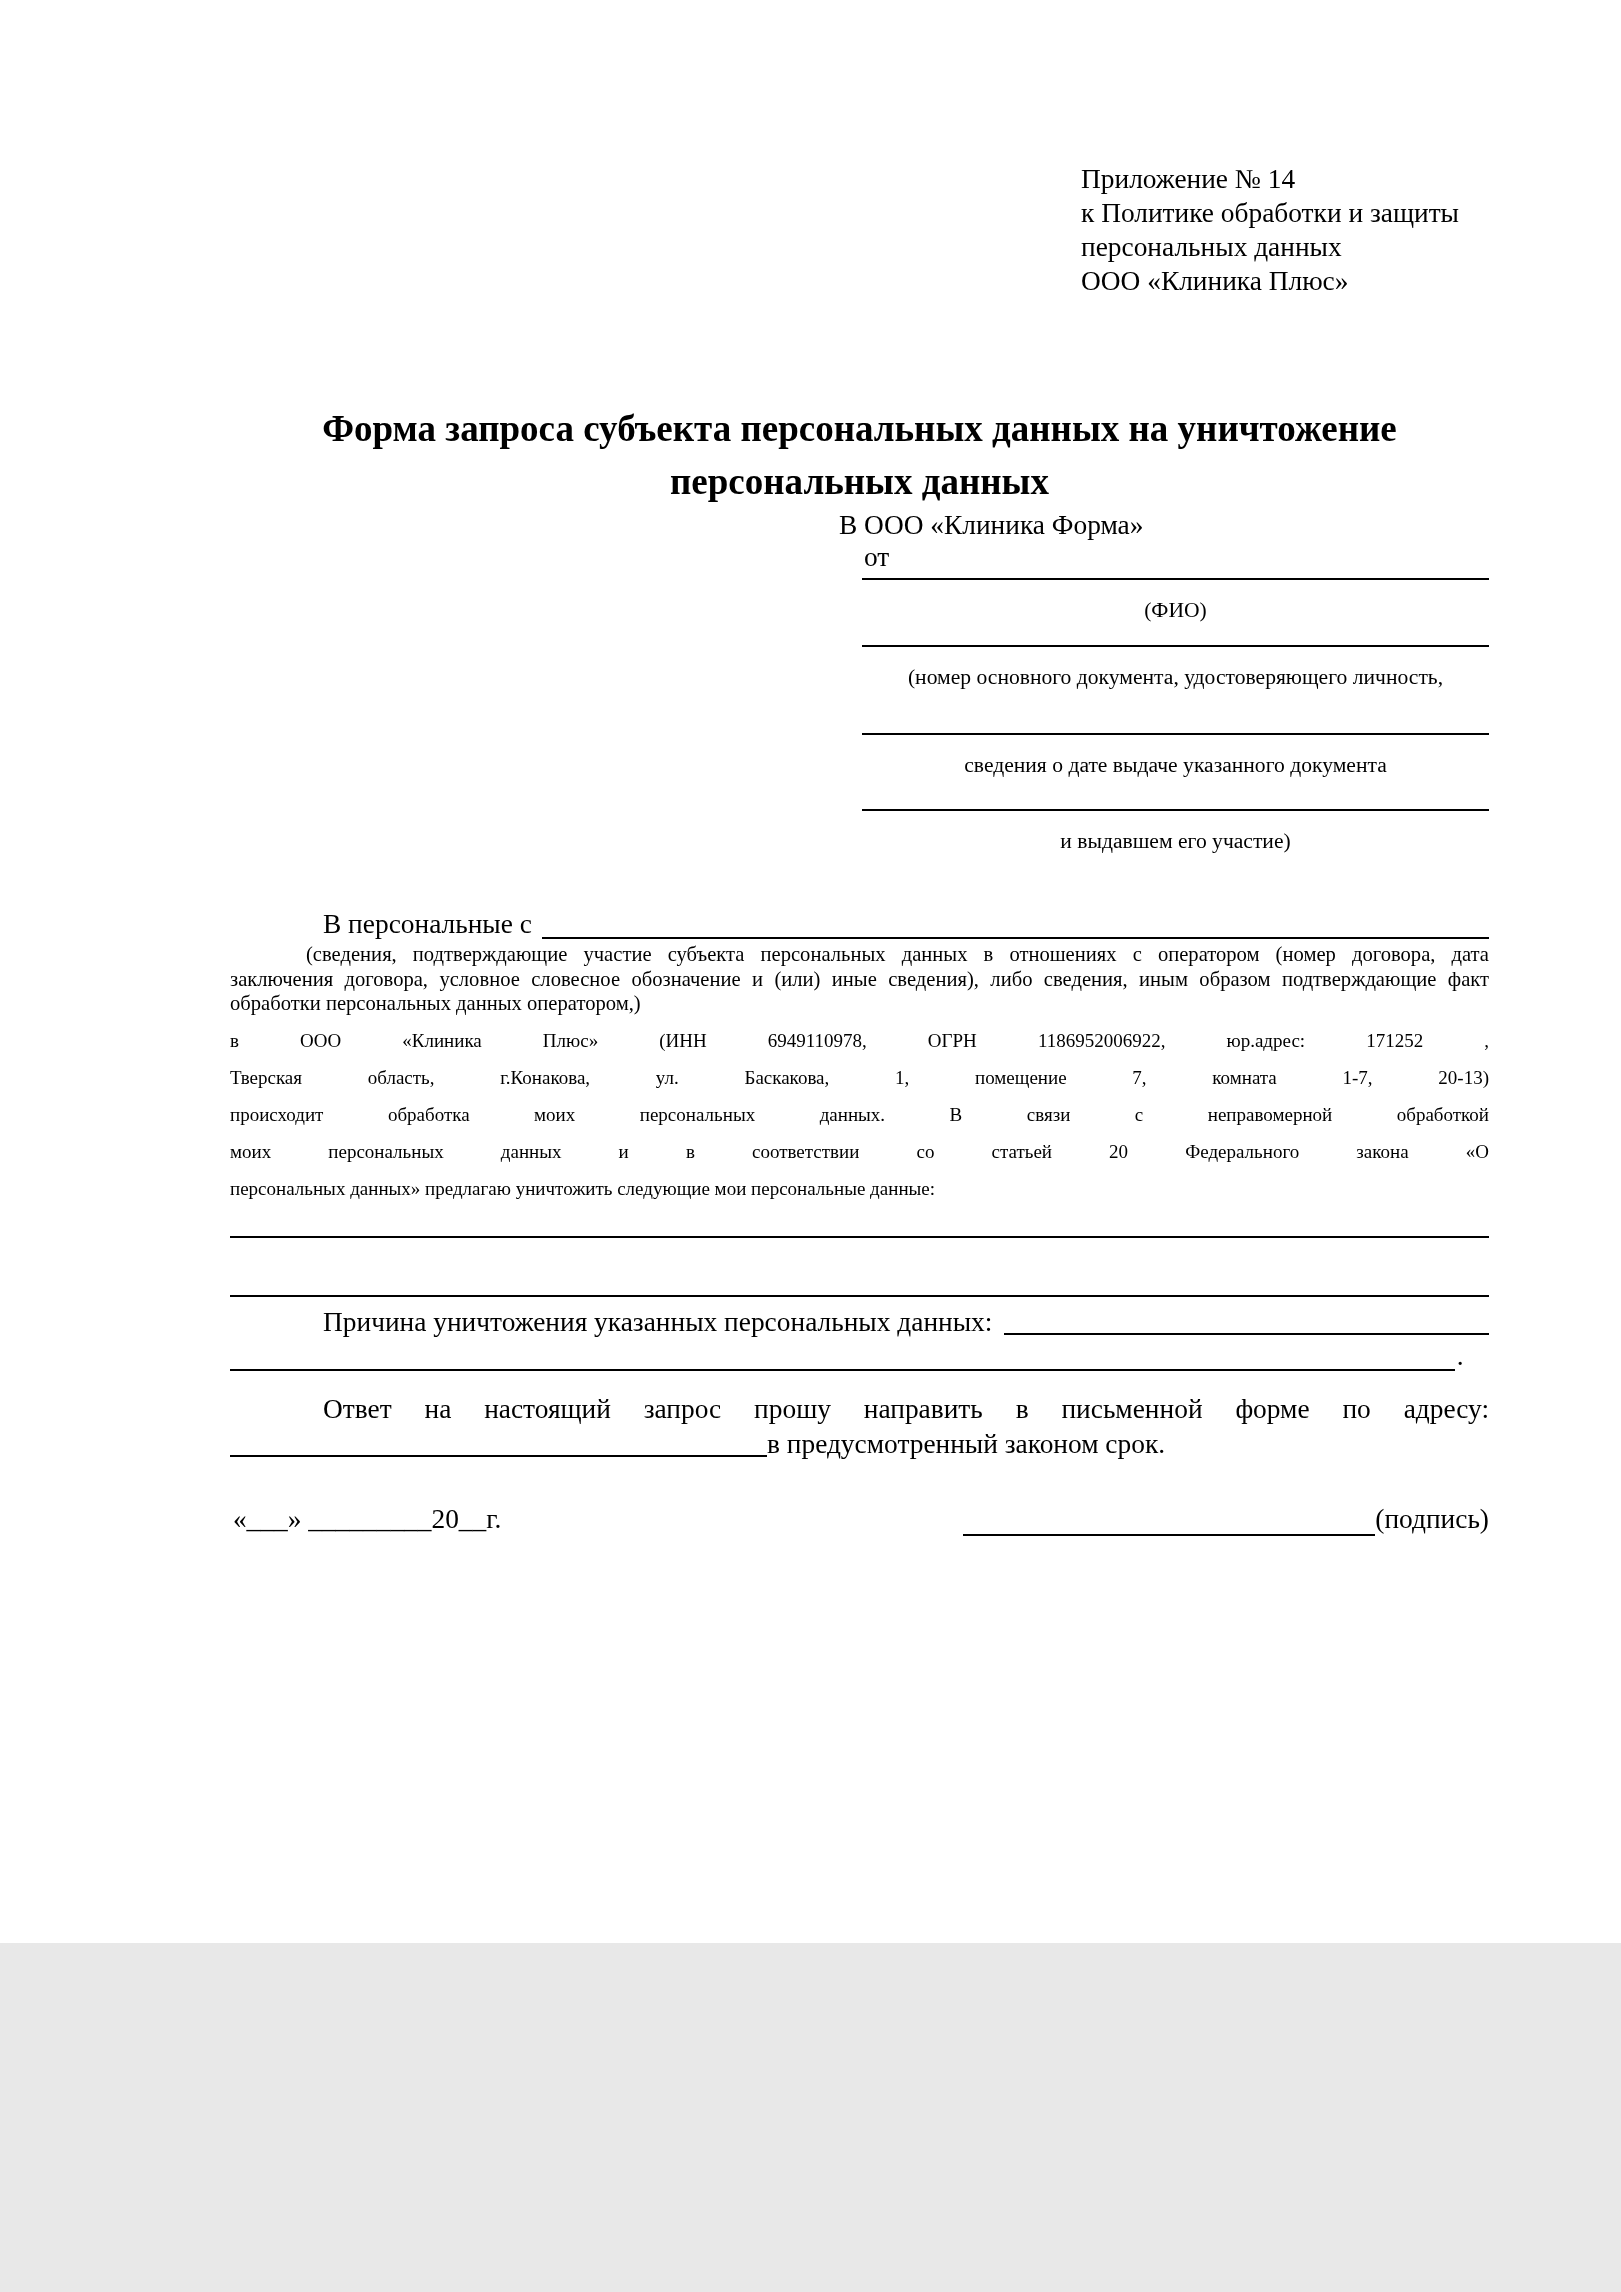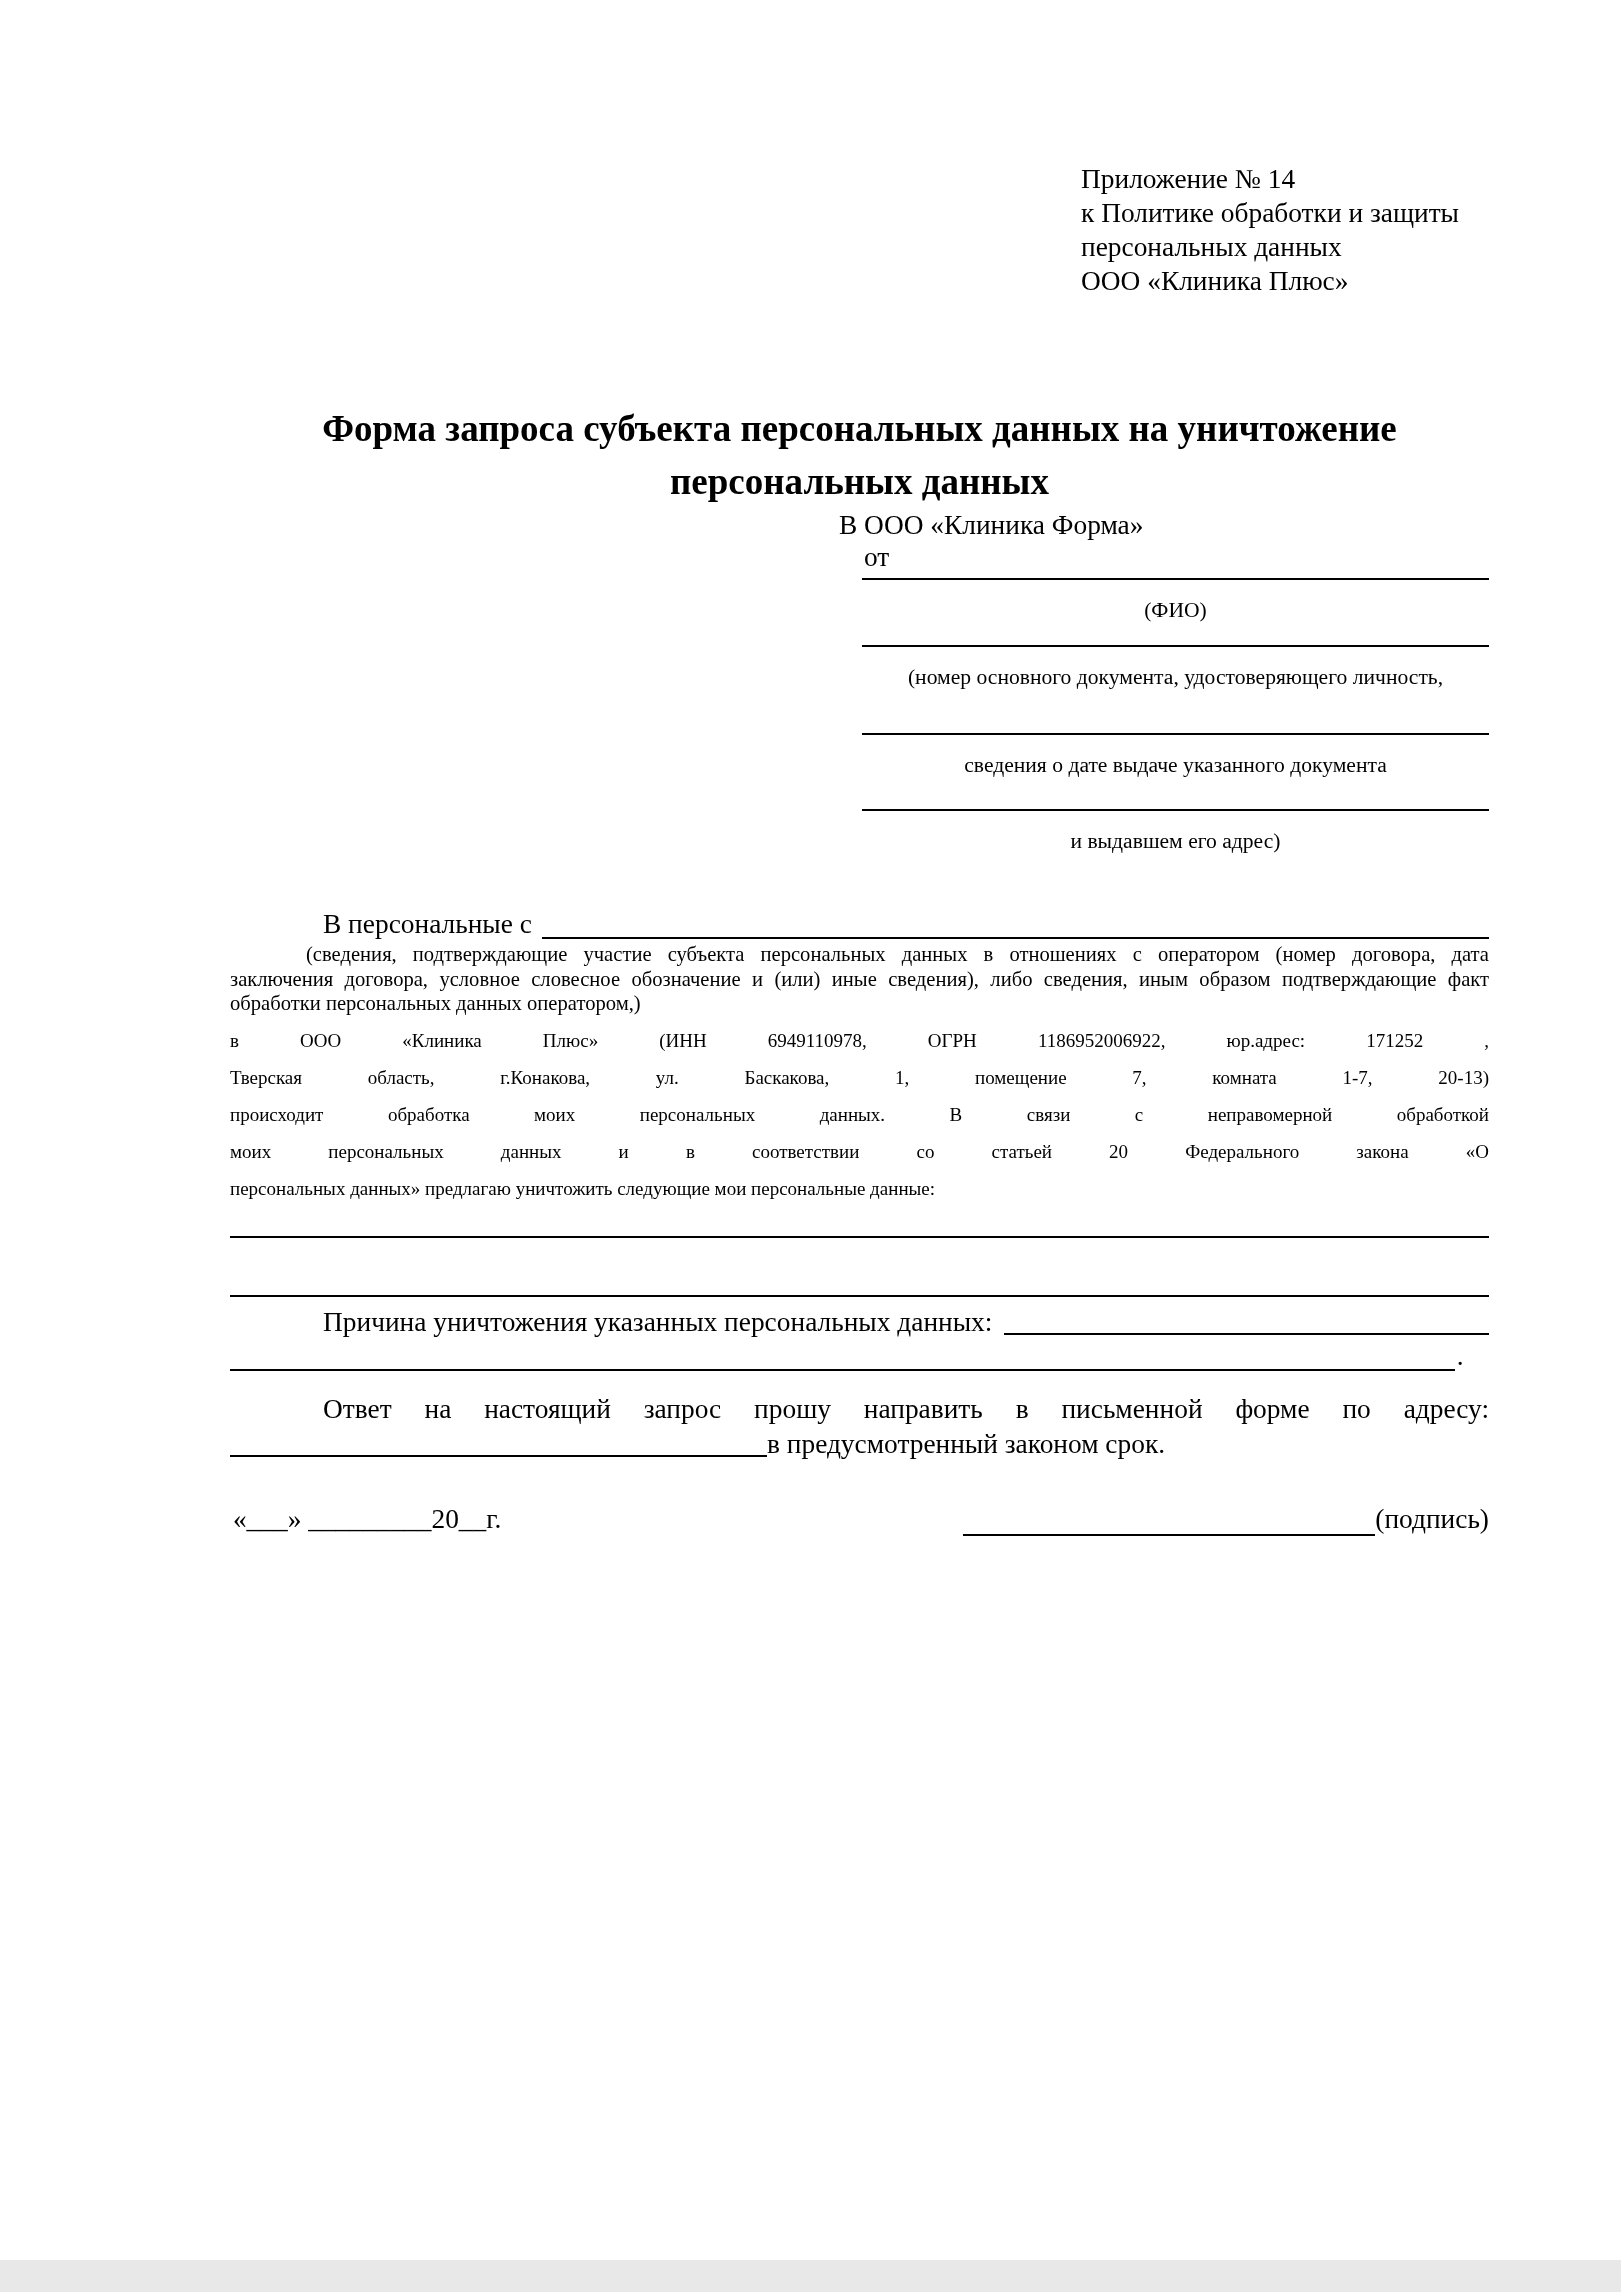--- a/index.html
+++ b/index.html
@@ -1,18 +1,18 @@
 <!DOCTYPE html>
 <html><head>
 <meta charset="utf-8">
 <style>
   html,body { margin:0; padding:0; background:#e8e8e8; }
   .page {
     position: relative;
-    width: 1621px; height: 2260px;
+    width: 1621px; height: 1943px;
     margin: 0 auto;
     background: #ffffff;
     color: #000000;
     font-family: "Liberation Serif", "DejaVu Serif", serif;
     box-sizing: border-box;
     padding: 162px 131px 0 230px;
     overflow: hidden;
   }
   .content { width: 1259px; }
 
@@ -107,21 +107,21 @@
     <div class="from-label">от</div>
 
     <div class="right-block">
       <div class="blank rb-line1"></div>
       <div class="u-caption">(ФИО)</div>
       <div class="blank rb-line2"></div>
       <div class="u-caption">(номер основного документа, удостоверяющего личность,</div>
       <div class="blank rb-line3"></div>
       <div class="u-caption">сведения о дате выдаче указанного документа</div>
       <div class="blank rb-line4"></div>
-      <div class="u-caption">и выдавшем его адрес)</div>
+      <div class="u-caption">и выдавшем его участие)</div>
     </div>
 
     <div class="accordance-row">
       <span class="prefix">В персональные с</span>
       <span class="fill"></span>
     </div>
 
     <div class="note">
       <div class="stretch first">(сведения, подтверждающие участие субъекта персональных данных в отношениях с оператором (номер договора, дата</div>
       <div class="stretch">заключения договора, условное словесное обозначение и (или) иные сведения), либо сведения, иным образом подтверждающие факт</div>

